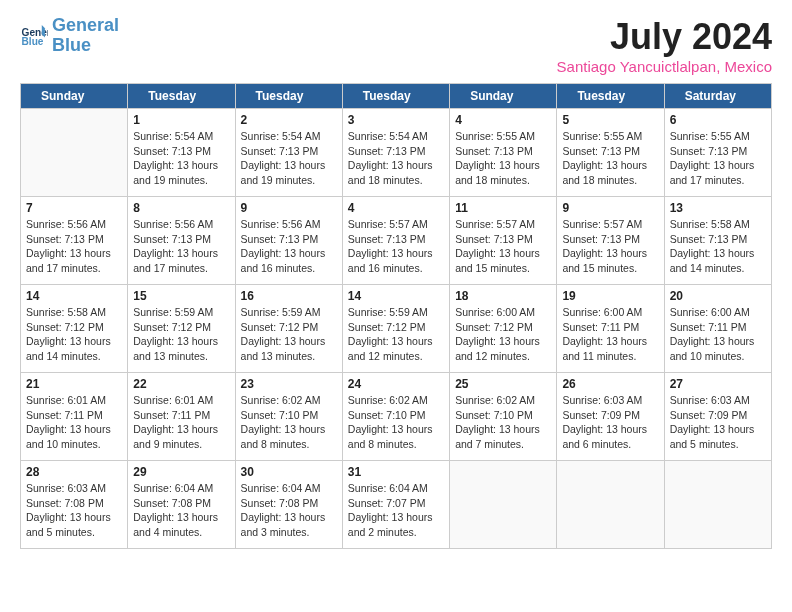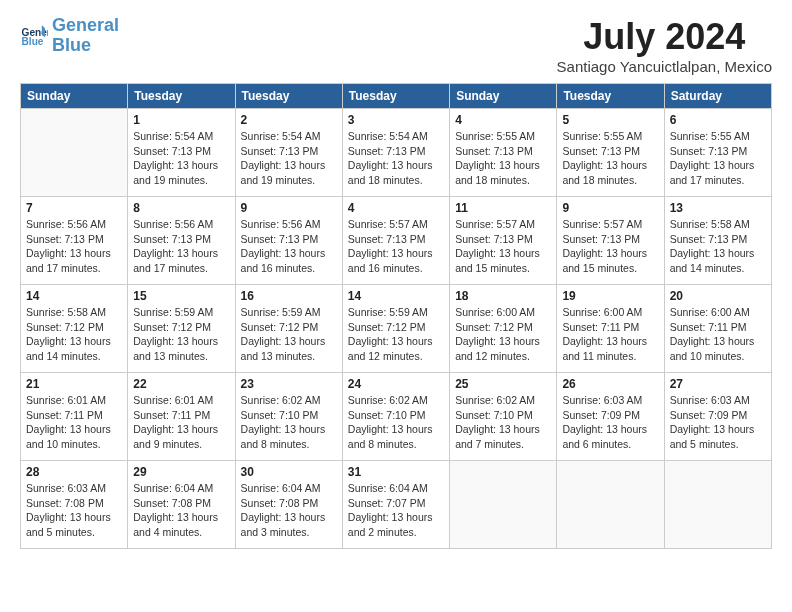--- a/index.html
+++ b/index.html
@@ -28,43 +28,43 @@
       line-height: 1.1;
     }
     .logo-text span {
       color: #4a90c4;
     }
     .logo-icon {
       width: 28px;
       height: 28px;
     }
     .title-block {
-      text-align: center;
+      text-align: right;
     }
     .month-title {
       font-size: 36px;
       font-weight: bold;
       color: #222;
     }
     .subtitle {
       font-size: 15px;
-      color: #404040;
+      color: #ec4899;
       font-weight: normal;
     }
     .calendar-table {
       width: 100%;
       border-collapse: collapse;
       margin-top: 8px;
       font-size: 11px;
     }
     .calendar-table th {
       background: #2a6099;
       color: #fff;
       text-align: left;
-      padding: 5px 6px;
+      padding: 5px 20px;
       font-size: 12px;
       border: 1px solid #ccc;
     }
     .calendar-table td {
       border: 1px solid #ccc;
       vertical-align: top;
       padding: 4px 5px;
       width: 14.28%;
       min-height: 80px;
       height: 88px;

